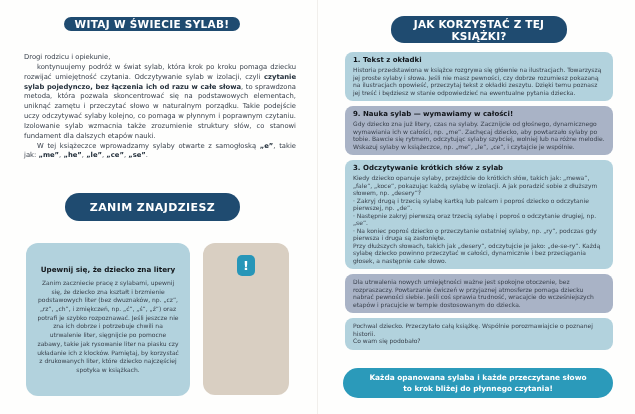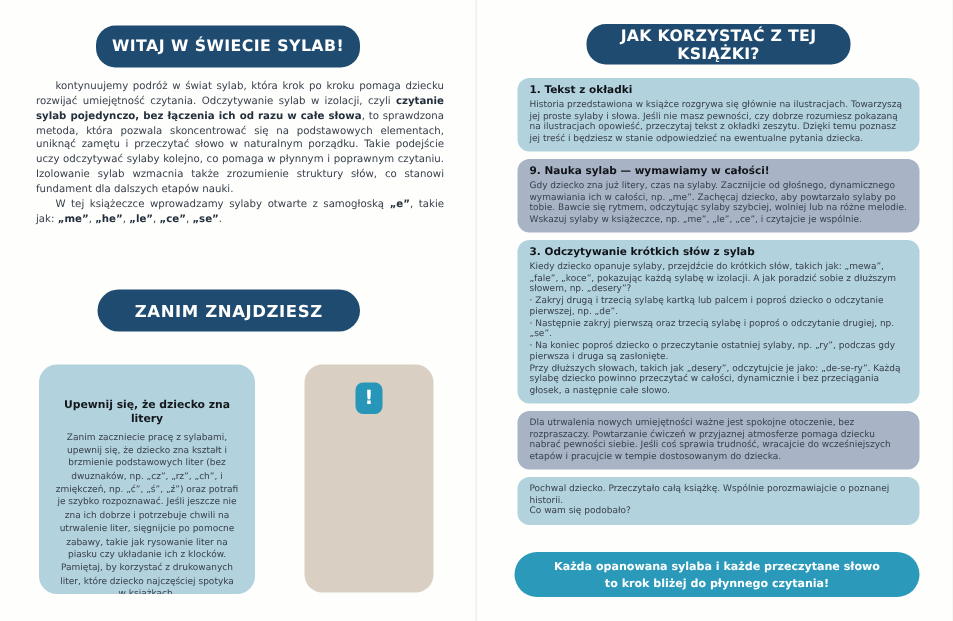--- a/index.html
+++ b/index.html
@@ -5,35 +5,35 @@
   html,body { margin:0; padding:0; }
   body { background:#e9e9e9; font-family:"DejaVu Sans","Liberation Sans",sans-serif; }
   .spread { position:relative; width:635px; height:414px; background:#fefefd; overflow:hidden; }
   .seam { position:absolute; left:317px; top:0; width:1px; height:414px; background:#f1efec; }
 
   
   .pill { position:absolute; display:flex; align-items:center; justify-content:center;
           color:#fff; font-weight:bold; text-align:center; }
   .navy { background:#1f4b70; }
   .teal { background:#2b9aba; }
-  .hdr-welcome { left:64px; top:17px; width:176px; height:28px; border-radius:13px; font-size:10.5px; letter-spacing:.3px; }
+  .hdr-welcome { left:64px; top:17px; width:176px; height:14px; border-radius:13px; font-size:10.5px; letter-spacing:.3px; }
   .hdr-before  { left:65px; top:193px; width:175px; height:28px; border-radius:14px; font-size:11px; letter-spacing:.4px; }
   .hdr-howto   { left:391px; top:16px; width:176px; height:27px; border-radius:13px; font-size:10.5px; letter-spacing:.2px; }
   .banner-motivation { left:343px; top:368px; width:270px; height:30px; border-radius:15px; }
   .banner-motivation span { font-size:7.4px; line-height:1.5; white-space:pre-line; }
 
   
   .intro { position:absolute; left:24px; top:53px; width:272px; font-size:6.8px; line-height:1.45;
            color:#39414c; text-align:justify; }
   .intro p { margin:0; }
   .intro .para { text-indent:13px; }
   .b { font-weight:bold; color:#232f3b; }
 
   
-  .box-letters { position:absolute; left:26px; top:243px; width:144px; height:153px;
+  .box-letters { position:absolute; left:26px; top:243px; width:164px; height:153px;
                  background:#b2d2dd; border-radius:12px; box-sizing:border-box;
                  padding:22px 9px 0; text-align:center; overflow:hidden; }
   .box-letters h3 { margin:0 2px 5px; font-size:7.2px; color:#14181c; }
   .box-letters p { margin:0 2px; font-size:6px; line-height:1.45; color:#39414c; }
 
   .box-tips { position:absolute; left:203px; top:243px; width:86px; height:152px;
               background:#d9cfc2; border-radius:12px; box-sizing:border-box;
               padding-top:12px; text-align:center; overflow:hidden; }
   .excl { width:18px; height:21px; margin:0 auto; background:#2796b8; border-radius:5px;
           color:#fff; font-weight:bold; font-size:13px; line-height:21px; text-align:center; }
@@ -54,20 +54,21 @@
 
 <div class="spread">
   <div class="seam"></div>
 
   <div>
     <div class="pill navy hdr-welcome">
       <span>WITAJ W ŚWIECIE SYLAB!</span>
     </div>
 
     <div class="intro">
+      <p>Drogi rodzicu i opiekunie,</p>
       <p class="para"><span>kontynuujemy podróż w świat sylab, która krok po kroku pomaga dziecku rozwijać umiejętność czytania. Odczytywanie sylab w izolacji, czyli </span><span class="b">czytanie sylab pojedynczo, bez łączenia ich od razu w całe słowa</span><span>, to sprawdzona metoda, która pozwala skoncentrować się na podstawowych elementach, uniknąć zamętu i przeczytać słowo w naturalnym porządku. Takie podejście uczy odczytywać sylaby kolejno, co pomaga w płynnym i poprawnym czytaniu. Izolowanie sylab wzmacnia także zrozumienie struktury słów, co stanowi fundament dla dalszych etapów nauki.</span></p>
       <p class="para"><span>W tej książeczce wprowadzamy sylaby otwarte z samogłoską </span><span class="b">„e”</span><span>, takie jak: </span><span class="b">„me”</span><span>, </span><span class="b">„he”</span><span>, </span><span class="b">„le”</span><span>, </span><span class="b">„ce”</span><span>, </span><span class="b">„se”</span><span>.</span></p>
     </div>
 
     <div class="pill navy hdr-before">
       <span>ZANIM ZNAJDZIESZ</span>
     </div>
 
     <div class="box-letters">
       <h3>Upewnij się, że dziecko zna litery</h3>

